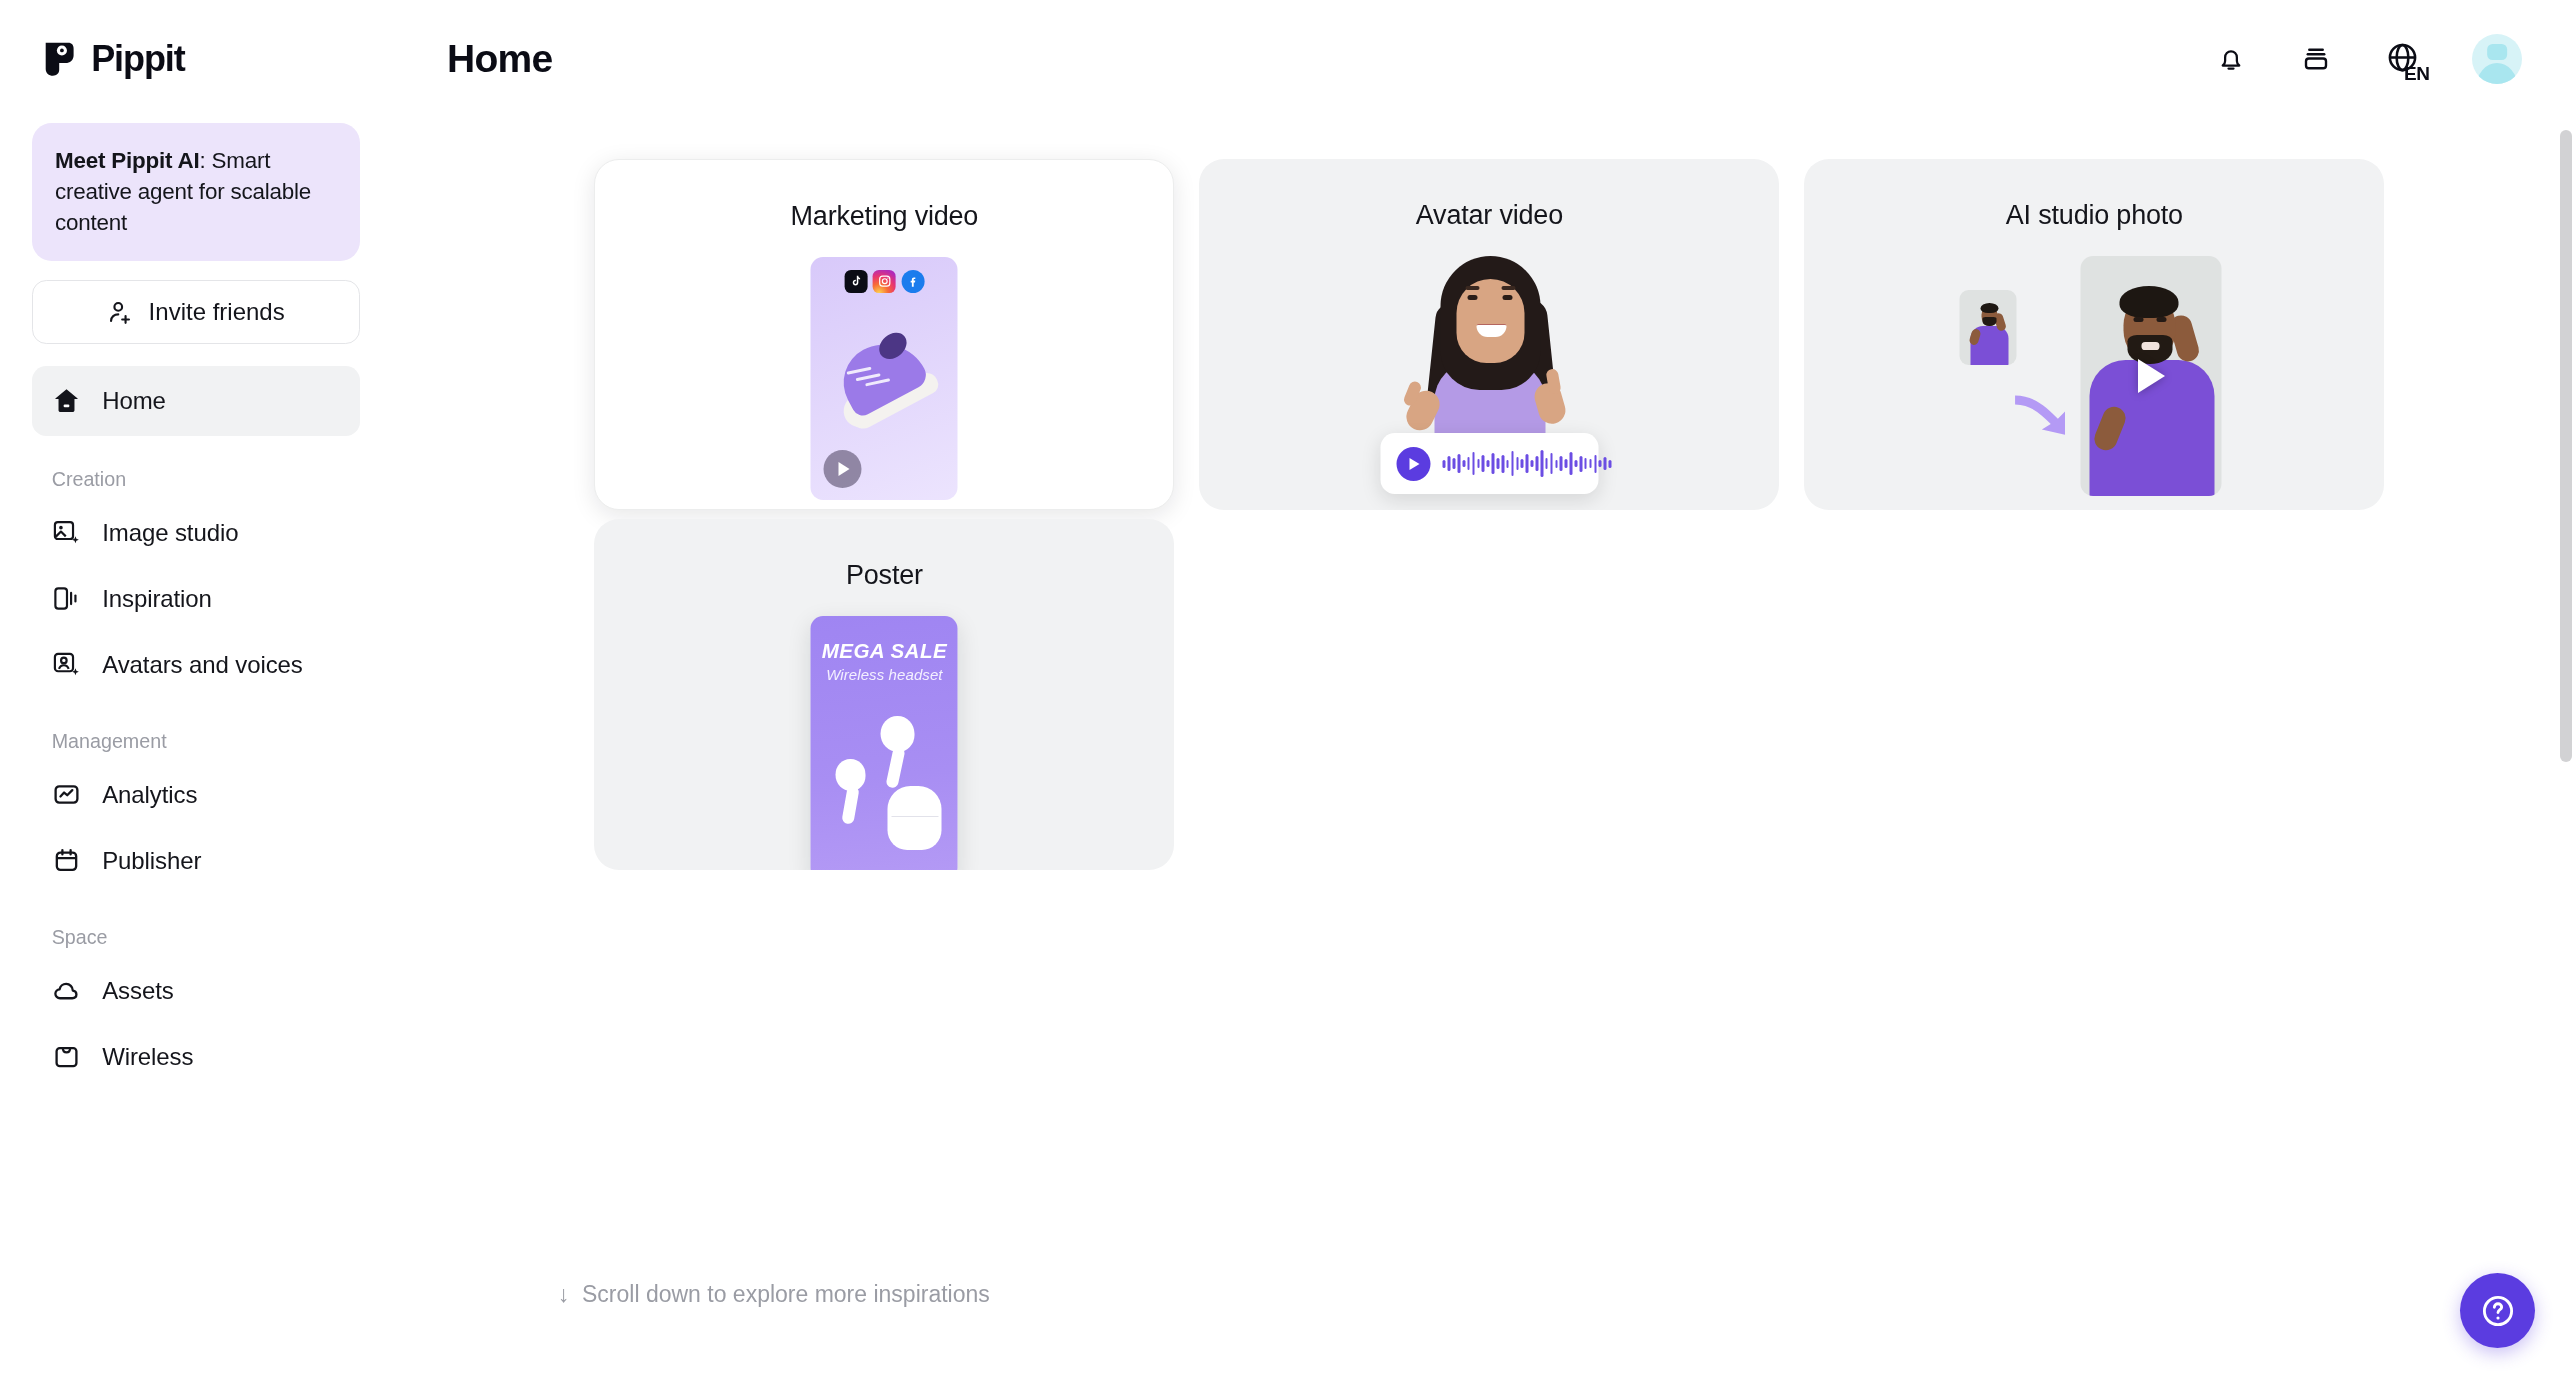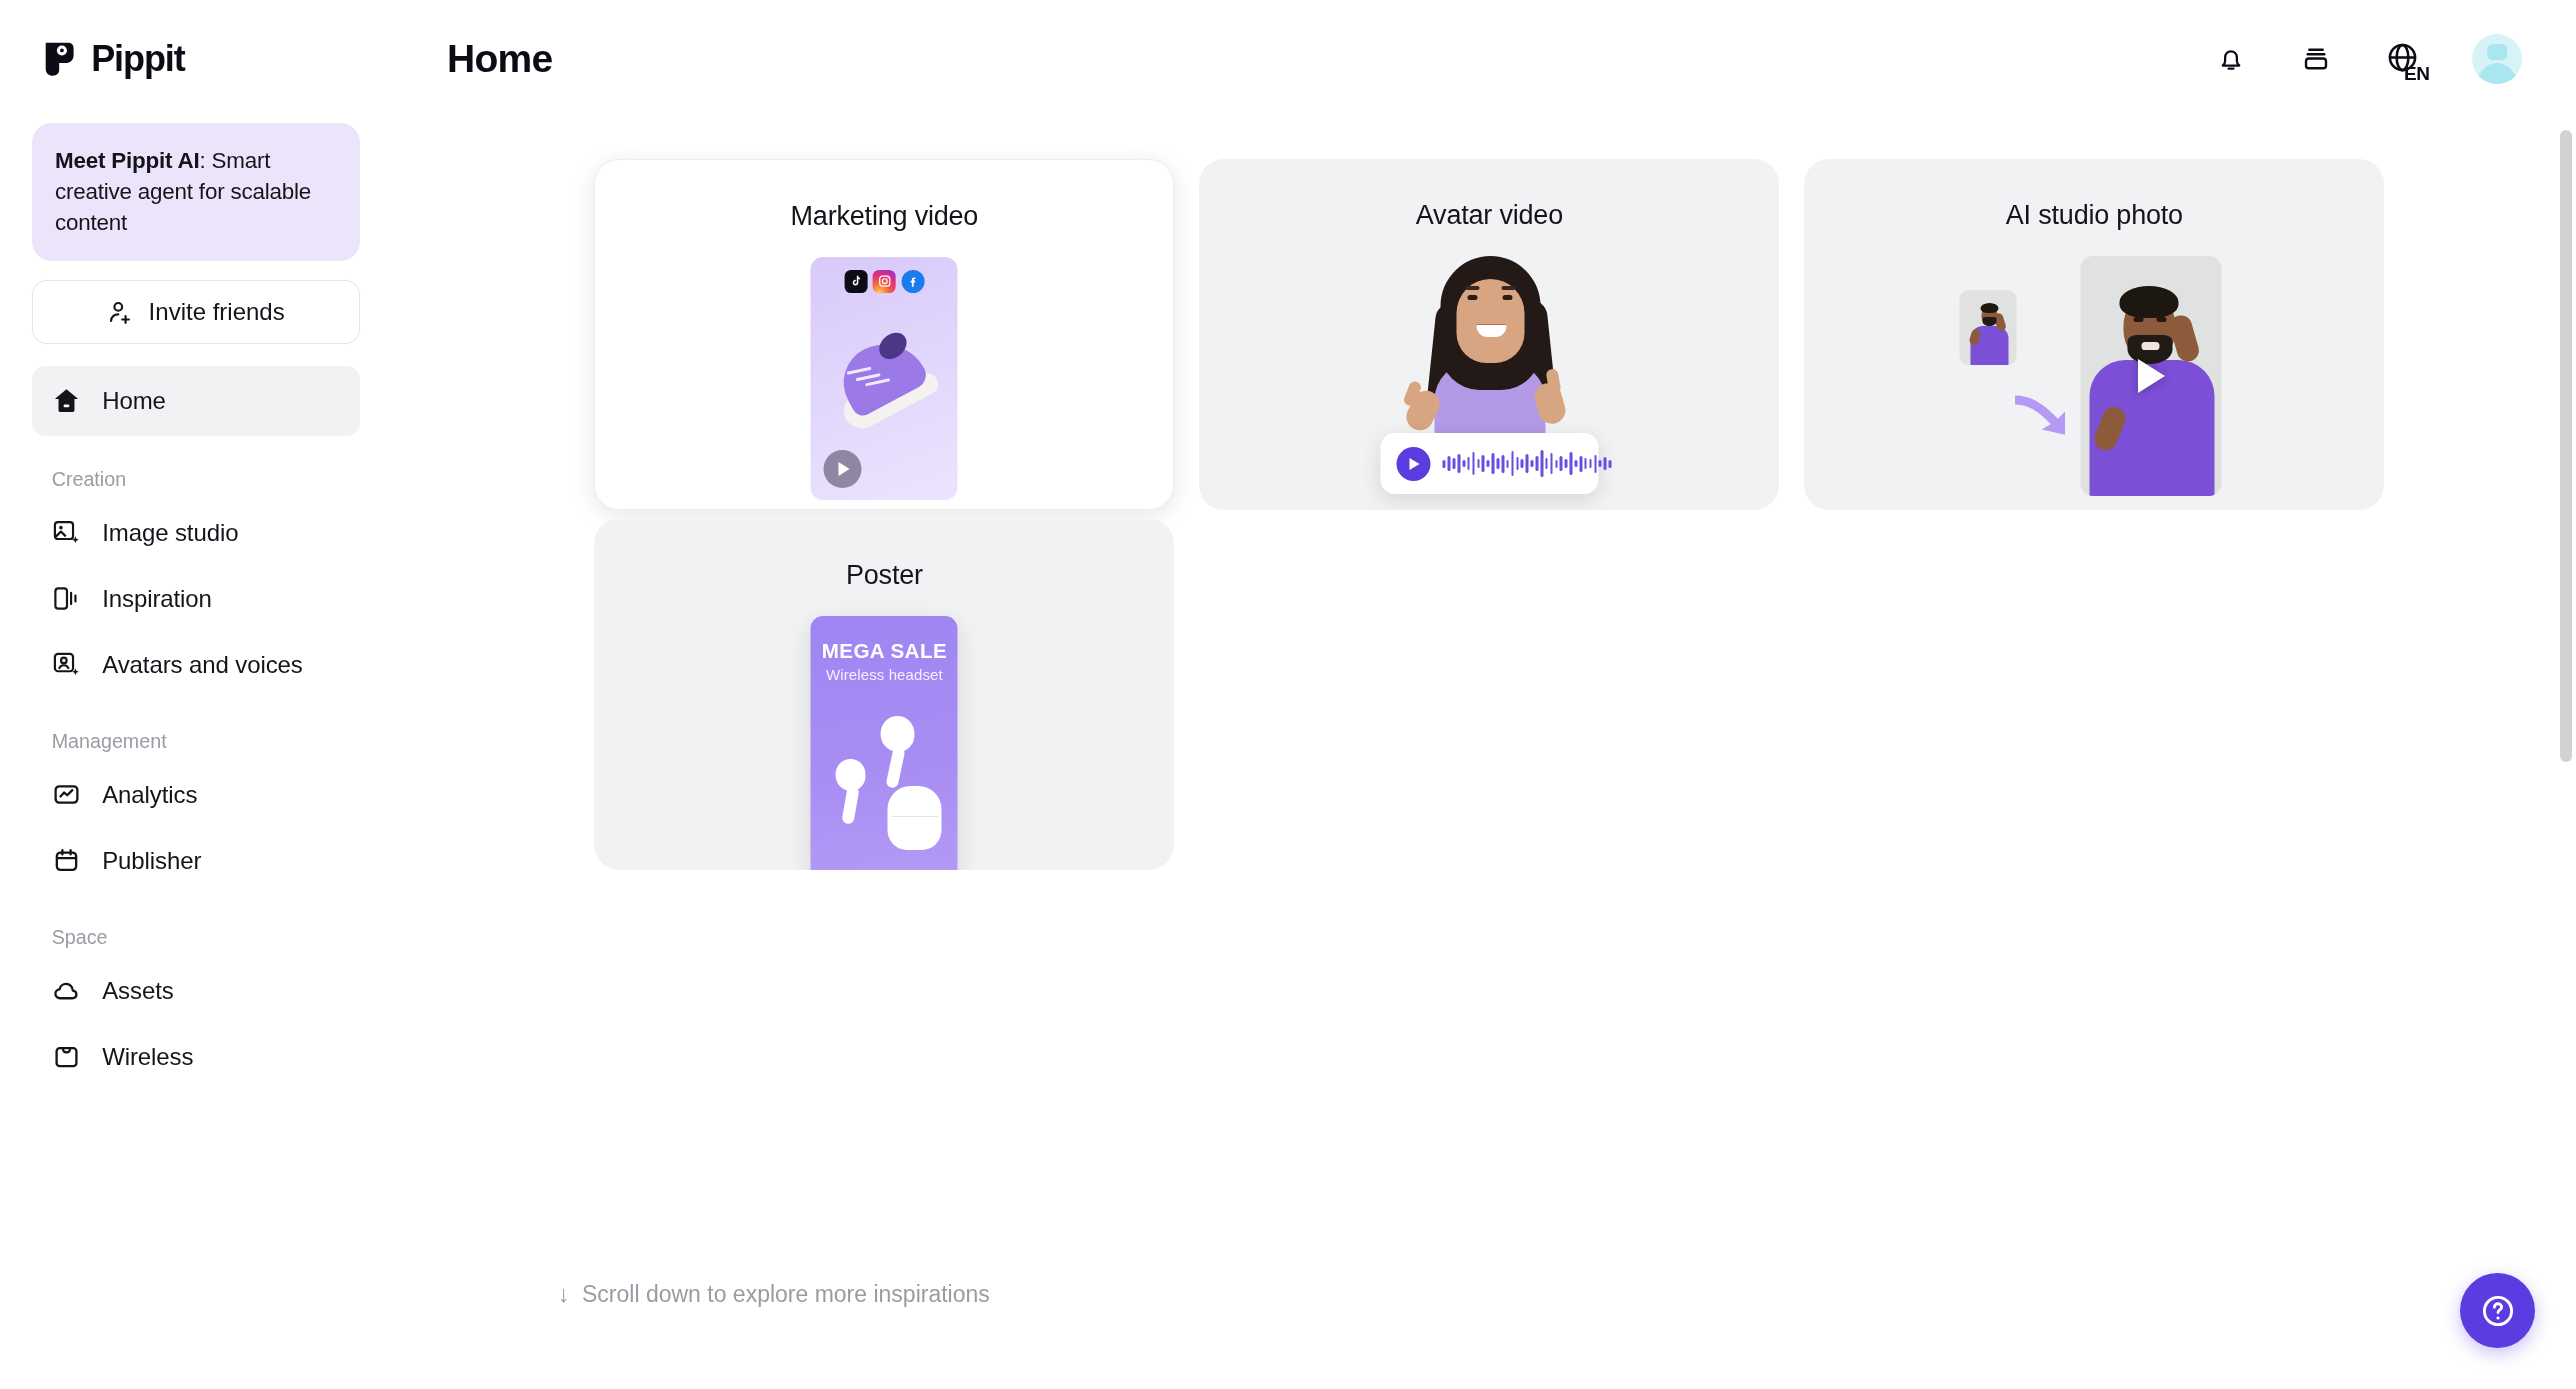--- a/index.html
+++ b/index.html
@@ -474,20 +474,21 @@
   }
 
   
   .poster {
     width: 147px; height: 264px;
     border-radius: 12.5px;
     background: linear-gradient(175deg, #9f85f2 0%, #a88ef3 60%, #b49af5 100%);
     position: relative;
     overflow: hidden;
     box-shadow: 0 7.2px 23px rgba(20,21,27,.12);
+    font-style: italic;
   }
   .poster-h {
     position: absolute;
     left: 0; right: 0; top: 23px;
     text-align: center;
     color: #ffffff;
     font-size: 20.6px;
     font-weight: 700;
     letter-spacing: 0.4px;
   }

